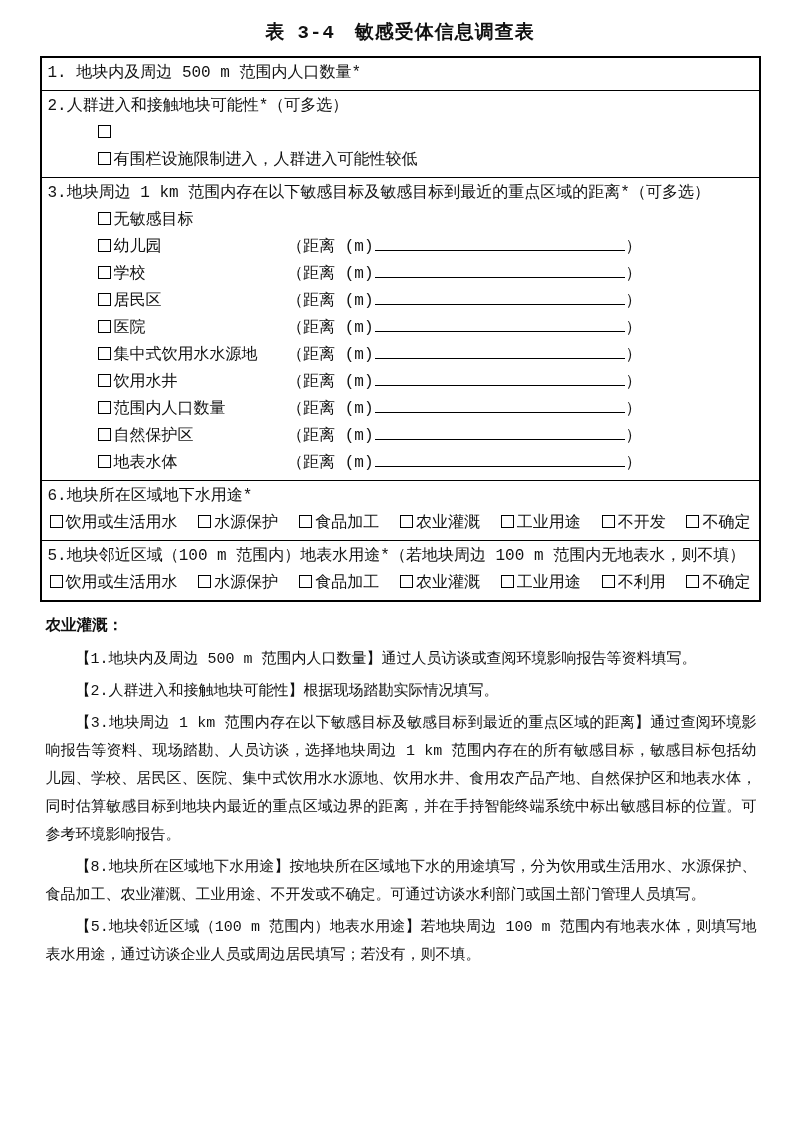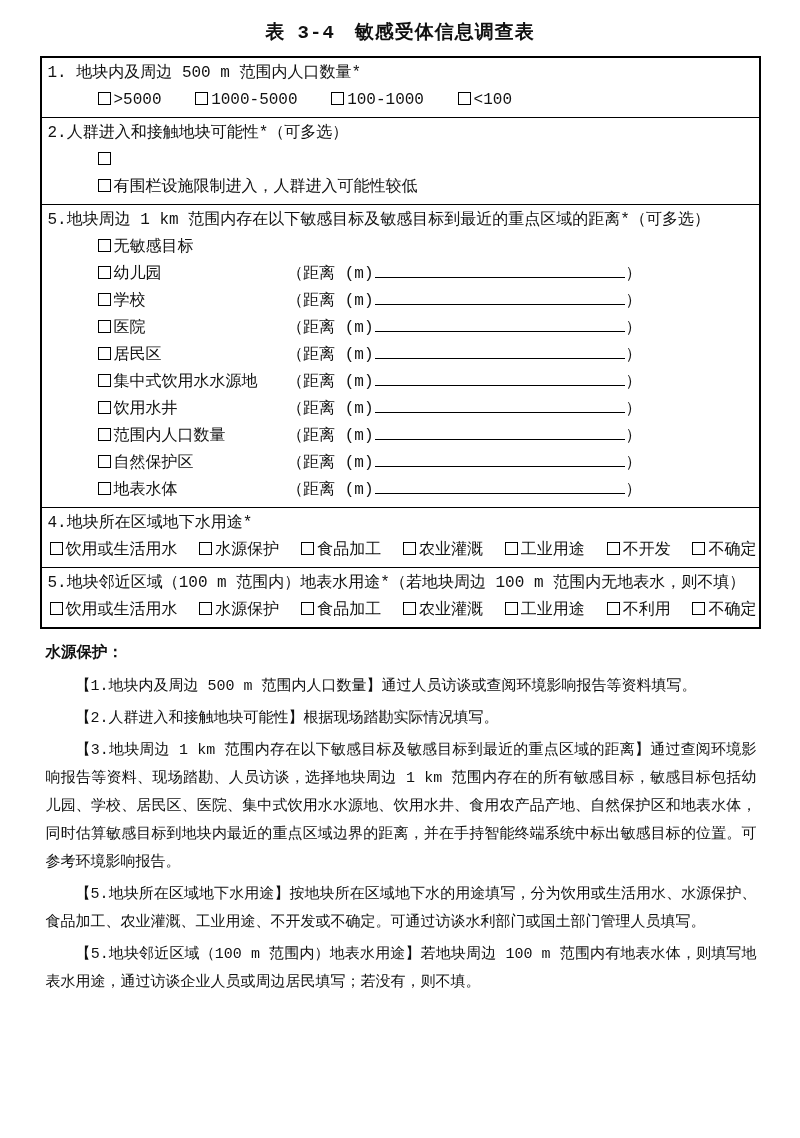--- a/index.html
+++ b/index.html
@@ -21,21 +21,21 @@
     margin-bottom:11px;
     letter-spacing:1px;
   }
   .form-table {
     margin:0 8px;
     border:2px solid #000;
   }
   .sect {
     font-size:16px;
     line-height:27px;
-    padding:2px 0 3px 6px;
+    padding:2px 6px 3px 6px;
   }
   .sect + .sect { border-top:1.5px solid #000; }
   .indent { padding-left:50px; }
   .cb {
     display:inline-block;
     width:13px; height:13px;
     border:1.5px solid #000;
     margin-right:3px;
     vertical-align:-1px;
     background:#fff;
@@ -85,52 +85,46 @@
 <body>
 
 <div class="page">
 
   <div class="title">表 3-4　敏感受体信息调查表</div>
 
   <div class="form-table">
 
     <div class="sect">
       <div>1. 地块内及周边 500 m 范围内人口数量*</div>
-      <div class="indent">
-        <span class="opt"><span class="cb"></span><span>&gt;5000</span></span>
-        <span class="opt"><span class="cb"></span><span>1000-5000</span></span>
-        <span class="opt"><span class="cb"></span><span>100-1000</span></span>
-        <span class="opt"><span class="cb"></span><span>&lt;100</span></span>
-      </div>
     </div>
 
     <div class="sect">
       <div>2.人群进入和接触地块可能性*（可多选）</div>
       <div class="indent"><span class="cb"></span></div>
       <div class="indent"><span class="cb"></span><span>有围栏设施限制进入，人群进入可能性较低</span></div>
     </div>
 
     <div class="sect">
-      <div>5.地块周边 1 km 范围内存在以下敏感目标及敏感目标到最近的重点区域的距离*（可多选）</div>
+      <div>3.地块周边 1 km 范围内存在以下敏感目标及敏感目标到最近的重点区域的距离*（可多选）</div>
       <div class="indent"><span class="cb"></span><span>无敏感目标</span></div>
 
       <div class="indent target-row">
         <span class="t-label"><span class="cb"></span><span>幼儿园</span></span>
         <span class="dist-group"><span>（距离 (m)</span><span class="blank"></span><span>）</span></span>
       </div>
       <div class="indent target-row">
         <span class="t-label"><span class="cb"></span><span>学校</span></span>
         <span class="dist-group"><span>（距离 (m)</span><span class="blank"></span><span>）</span></span>
       </div>
       <div class="indent target-row">
-        <span class="t-label"><span class="cb"></span><span>医院</span></span>
+        <span class="t-label"><span class="cb"></span><span>居民区</span></span>
         <span class="dist-group"><span>（距离 (m)</span><span class="blank"></span><span>）</span></span>
       </div>
       <div class="indent target-row">
-        <span class="t-label"><span class="cb"></span><span>居民区</span></span>
+        <span class="t-label"><span class="cb"></span><span>医院</span></span>
         <span class="dist-group"><span>（距离 (m)</span><span class="blank"></span><span>）</span></span>
       </div>
       <div class="indent target-row">
         <span class="t-label"><span class="cb"></span><span>集中式饮用水水源地</span></span>
         <span class="dist-group"><span>（距离 (m)</span><span class="blank"></span><span>）</span></span>
       </div>
       <div class="indent target-row">
         <span class="t-label"><span class="cb"></span><span>饮用水井</span></span>
         <span class="dist-group"><span>（距离 (m)</span><span class="blank"></span><span>）</span></span>
       </div>
@@ -142,21 +136,21 @@
         <span class="t-label"><span class="cb"></span><span>自然保护区</span></span>
         <span class="dist-group"><span>（距离 (m)</span><span class="blank"></span><span>）</span></span>
       </div>
       <div class="indent target-row">
         <span class="t-label"><span class="cb"></span><span>地表水体</span></span>
         <span class="dist-group"><span>（距离 (m)</span><span class="blank"></span><span>）</span></span>
       </div>
     </div>
 
     <div class="sect">
-      <div>4.地块所在区域地下水用途*</div>
+      <div>6.地块所在区域地下水用途*</div>
       <div class="opts-spread">
         <span class="opt"><span class="cb"></span><span>饮用或生活用水</span></span>
         <span class="opt"><span class="cb"></span><span>水源保护</span></span>
         <span class="opt"><span class="cb"></span><span>食品加工</span></span>
         <span class="opt"><span class="cb"></span><span>农业灌溉</span></span>
         <span class="opt"><span class="cb"></span><span>工业用途</span></span>
         <span class="opt"><span class="cb"></span><span>不开发</span></span>
         <span class="opt"><span class="cb"></span><span>不确定</span></span>
       </div>
     </div>
@@ -170,25 +164,25 @@
         <span class="opt"><span class="cb"></span><span>农业灌溉</span></span>
         <span class="opt"><span class="cb"></span><span>工业用途</span></span>
         <span class="opt"><span class="cb"></span><span>不利用</span></span>
         <span class="opt"><span class="cb"></span><span>不确定</span></span>
       </div>
     </div>
 
   </div>
 
   <div class="notes">
-    <div class="notes-heading">水源保护：</div>
+    <div class="notes-heading">农业灌溉：</div>
     <p>【1.地块内及周边 500 m 范围内人口数量】通过人员访谈或查阅环境影响报告等资料填写。</p>
     <p>【2.人群进入和接触地块可能性】根据现场踏勘实际情况填写。</p>
     <p>【3.地块周边 1 km 范围内存在以下敏感目标及敏感目标到最近的重点区域的距离】通过查阅环境影响报告等资料、现场踏勘、人员访谈，选择地块周边 1 km 范围内存在的所有敏感目标，敏感目标包括幼儿园、学校、居民区、医院、集中式饮用水水源地、饮用水井、食用农产品产地、自然保护区和地表水体，同时估算敏感目标到地块内最近的重点区域边界的距离，并在手持智能终端系统中标出敏感目标的位置。可参考环境影响报告。</p>
-    <p>【5.地块所在区域地下水用途】按地块所在区域地下水的用途填写，分为饮用或生活用水、水源保护、食品加工、农业灌溉、工业用途、不开发或不确定。可通过访谈水利部门或国土部门管理人员填写。</p>
+    <p>【8.地块所在区域地下水用途】按地块所在区域地下水的用途填写，分为饮用或生活用水、水源保护、食品加工、农业灌溉、工业用途、不开发或不确定。可通过访谈水利部门或国土部门管理人员填写。</p>
     <p>【5.地块邻近区域（100 m 范围内）地表水用途】若地块周边 100 m 范围内有地表水体，则填写地表水用途，通过访谈企业人员或周边居民填写；若没有，则不填。</p>
   </div>
 
   <div class="footer">
     <span class="dash">—</span><span class="pageno">42</span><span class="dash">—</span>
   </div>
 
 </div>
 
 </body></html>

